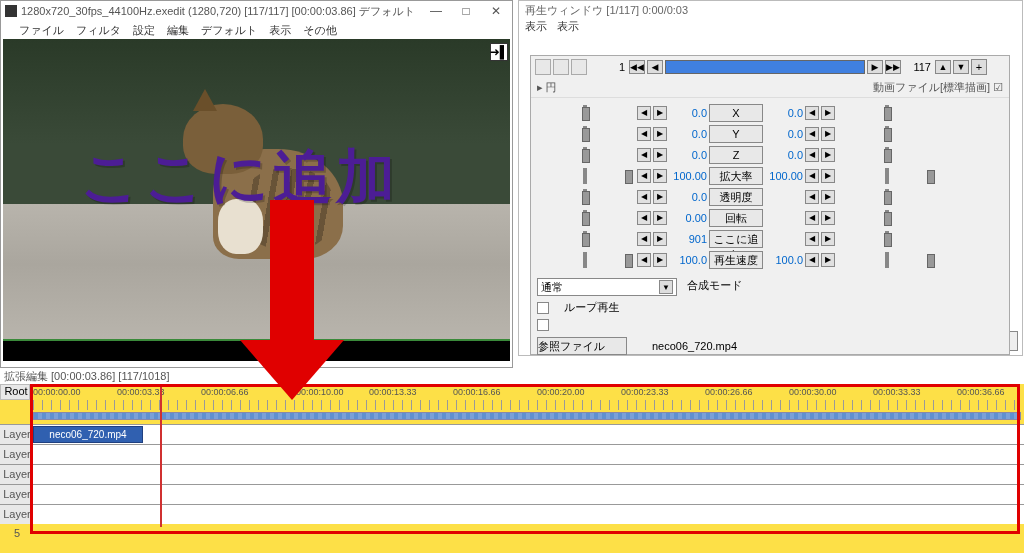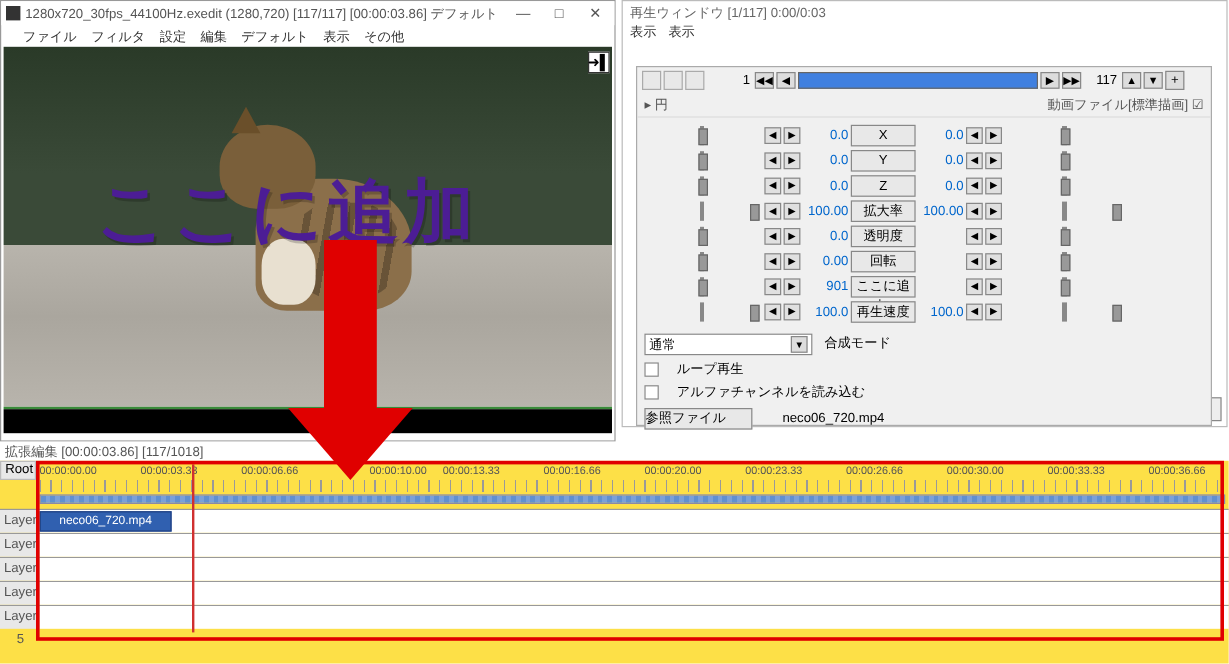--- a/index.html
+++ b/index.html
@@ -252,40 +252,39 @@
         <div class="combo-arrow">▼</div>
       </div>
       <span>合成モード</span>
     </div>
     <div class="check-row">
       <div class="checkbox"></div>
       <span>ループ再生</span>
     </div>
     <div class="check-row">
       <div class="checkbox"></div>
-      <span>アルファチャンネルを読み込む</span>
     </div>
     <div class="check-row" style="margin-top:6px">
       <div class="ref-btn">参照ファイル</div>
       <span>neco06_720.mp4</span>
     </div>
   </div>
 </div>
 
 <div class="timeline-header">拡張編集  [00:00:03.86]  [117/1018]</div>
 
 <div class="timeline">
   <div class="tl-root">Root</div>
   <div class="tl-ruler">
     <div class="tl-minor"></div>
     <div id="ticks">
         <div class="tl-tick" style="left: 0px;">00:00:00.00</div>
         <div class="tl-tick" style="left: 84px;">00:00:03.33</div>
         <div class="tl-tick" style="left: 168px;">00:00:06.66</div>
-        <div class="tl-tick" style="left: 252px; padding-left: 23px;">00:00:10.00</div>
+        <div class="tl-tick" style="left: 240px; padding-left: 23px;">00:00:10.00</div>
         <div class="tl-tick" style="left: 336px;">00:00:13.33</div>
         <div class="tl-tick" style="left: 420px;">00:00:16.66</div>
         <div class="tl-tick" style="left: 504px;">00:00:20.00</div>
         <div class="tl-tick" style="left: 588px;">00:00:23.33</div>
         <div class="tl-tick" style="left: 672px;">00:00:26.66</div>
         <div class="tl-tick" style="left: 756px;">00:00:30.00</div>
         <div class="tl-tick" style="left: 840px;">00:00:33.33</div>
         <div class="tl-tick" style="left: 924px;">00:00:36.66</div>
       </div>
   </div>

